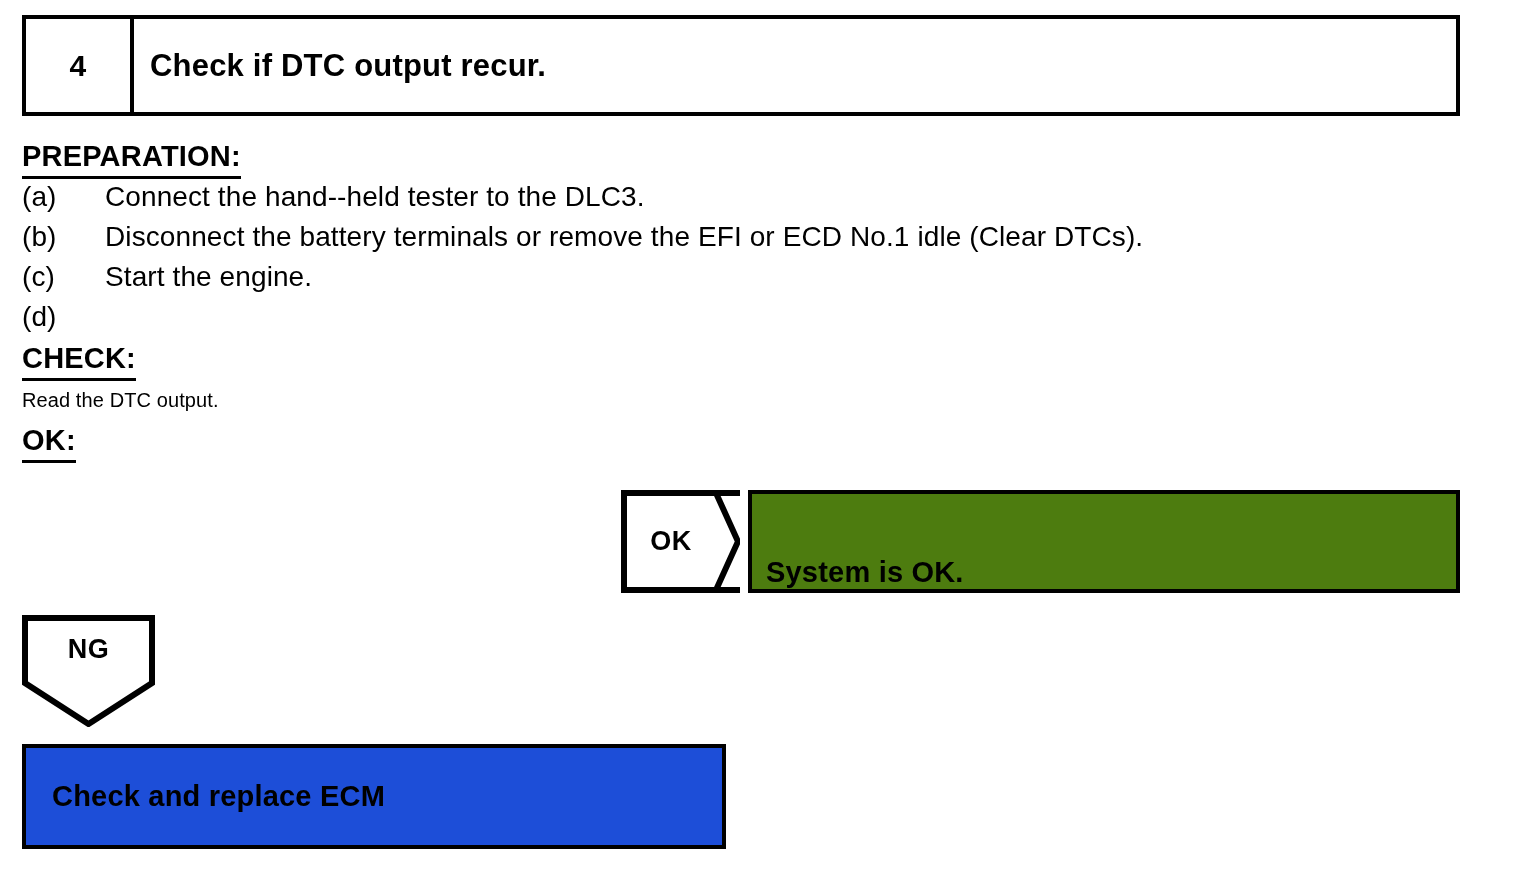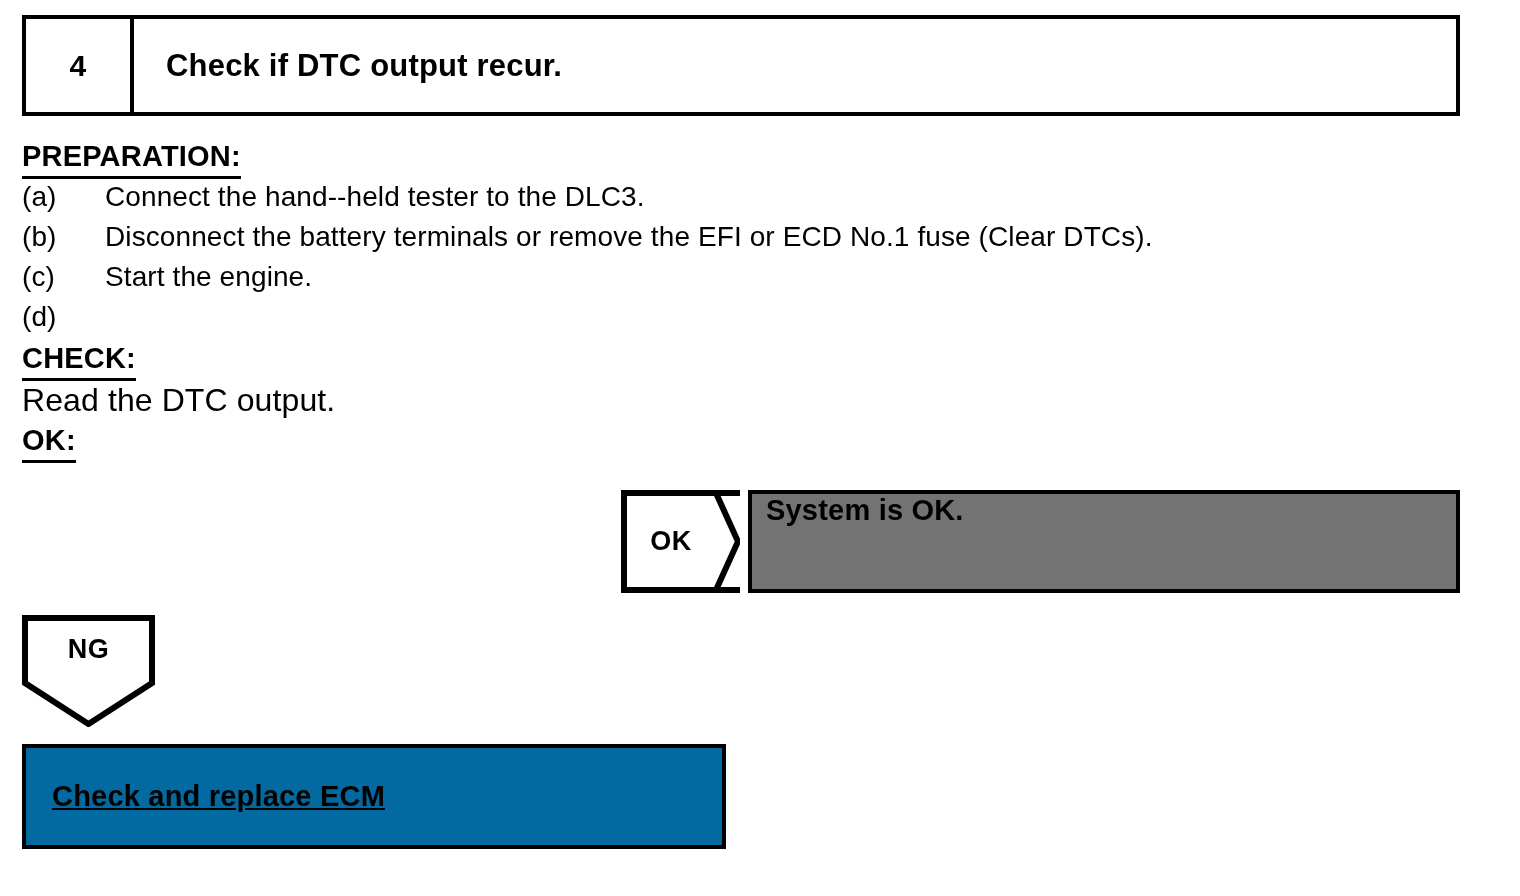--- a/index.html
+++ b/index.html
@@ -43,21 +43,21 @@
   }
   .step-number {
     font-size: 30px;
     font-weight: bold;
     letter-spacing: 0.5px;
   }
   .step-title-cell {
     flex: 1;
     display: flex;
     align-items: center;
-    padding-left: 32px;
+    padding-left: 16px;
     text-align: center;
   }
   .step-title {
     font-size: 31px;
     font-weight: bold;
     letter-spacing: 0.2px;
   }
 
   
   .body-block {
@@ -90,21 +90,21 @@
     letter-spacing: 0.1px;
   }
   .proc-label {
     width: 83px;
     flex: none;
   }
   .proc-text {
     flex: 1;
   }
   .plain-line {
-    font-size: 32px;
+    font-size: 20px;
     line-height: 40px;
     height: 40px;
     letter-spacing: 0.1px;
   }
   .result-line {
     font-size: 29px;
     font-weight: bold;
     line-height: 40px;
     height: 42px;
     padding-left: 78px;
@@ -140,23 +140,23 @@
   }
   .ok-result-box {
     position: absolute;
     left: 748px;
     top: 490px;
     width: 712px;
     height: 103px;
     box-sizing: border-box;
     border: 4px solid #000;
     display: flex;
-    align-items: flex-start;
+    align-items: flex-end;
     padding-left: 14px;
-    background: #737373;
+    background: #4d7c0f;
   }
   .ok-result-text {
     font-size: 29px;
     font-weight: bold;
     letter-spacing: 0.2px;
   }
 
   
   .ng-branch {
     position: absolute;
@@ -188,22 +188,21 @@
     position: absolute;
     left: 22px;
     top: 744px;
     width: 704px;
     height: 105px;
     box-sizing: border-box;
     border: 4px solid #000;
     display: flex;
     align-items: center;
     padding-left: 26px;
-    background: #0369a1;
-    text-decoration: underline;
+    background: #1d4ed8;
   }
   .ng-result-text {
     font-size: 29px;
     font-weight: bold;
     letter-spacing: 0.2px;
   }
 </style>
 </head>
 <body>
 
@@ -223,21 +222,21 @@
     <div class="heading-row">
       <span class="section-heading">PREPARATION:</span>
     </div>
 
     <div class="proc-line">
       <span class="proc-label">(a)</span>
       <span class="proc-text">Connect the hand--held tester to the DLC3.</span>
     </div>
     <div class="proc-line">
       <span class="proc-label">(b)</span>
-      <span class="proc-text">Disconnect the battery terminals or remove the EFI or ECD No.1 fuse (Clear DTCs).</span>
+      <span class="proc-text">Disconnect the battery terminals or remove the EFI or ECD No.1 idle (Clear DTCs).</span>
     </div>
     <div class="proc-line">
       <span class="proc-label">(c)</span>
       <span class="proc-text">Start the engine.</span>
     </div>
     <div class="proc-line">
       <span class="proc-label">(d)</span>
     </div>
 
     <div class="heading-row">

